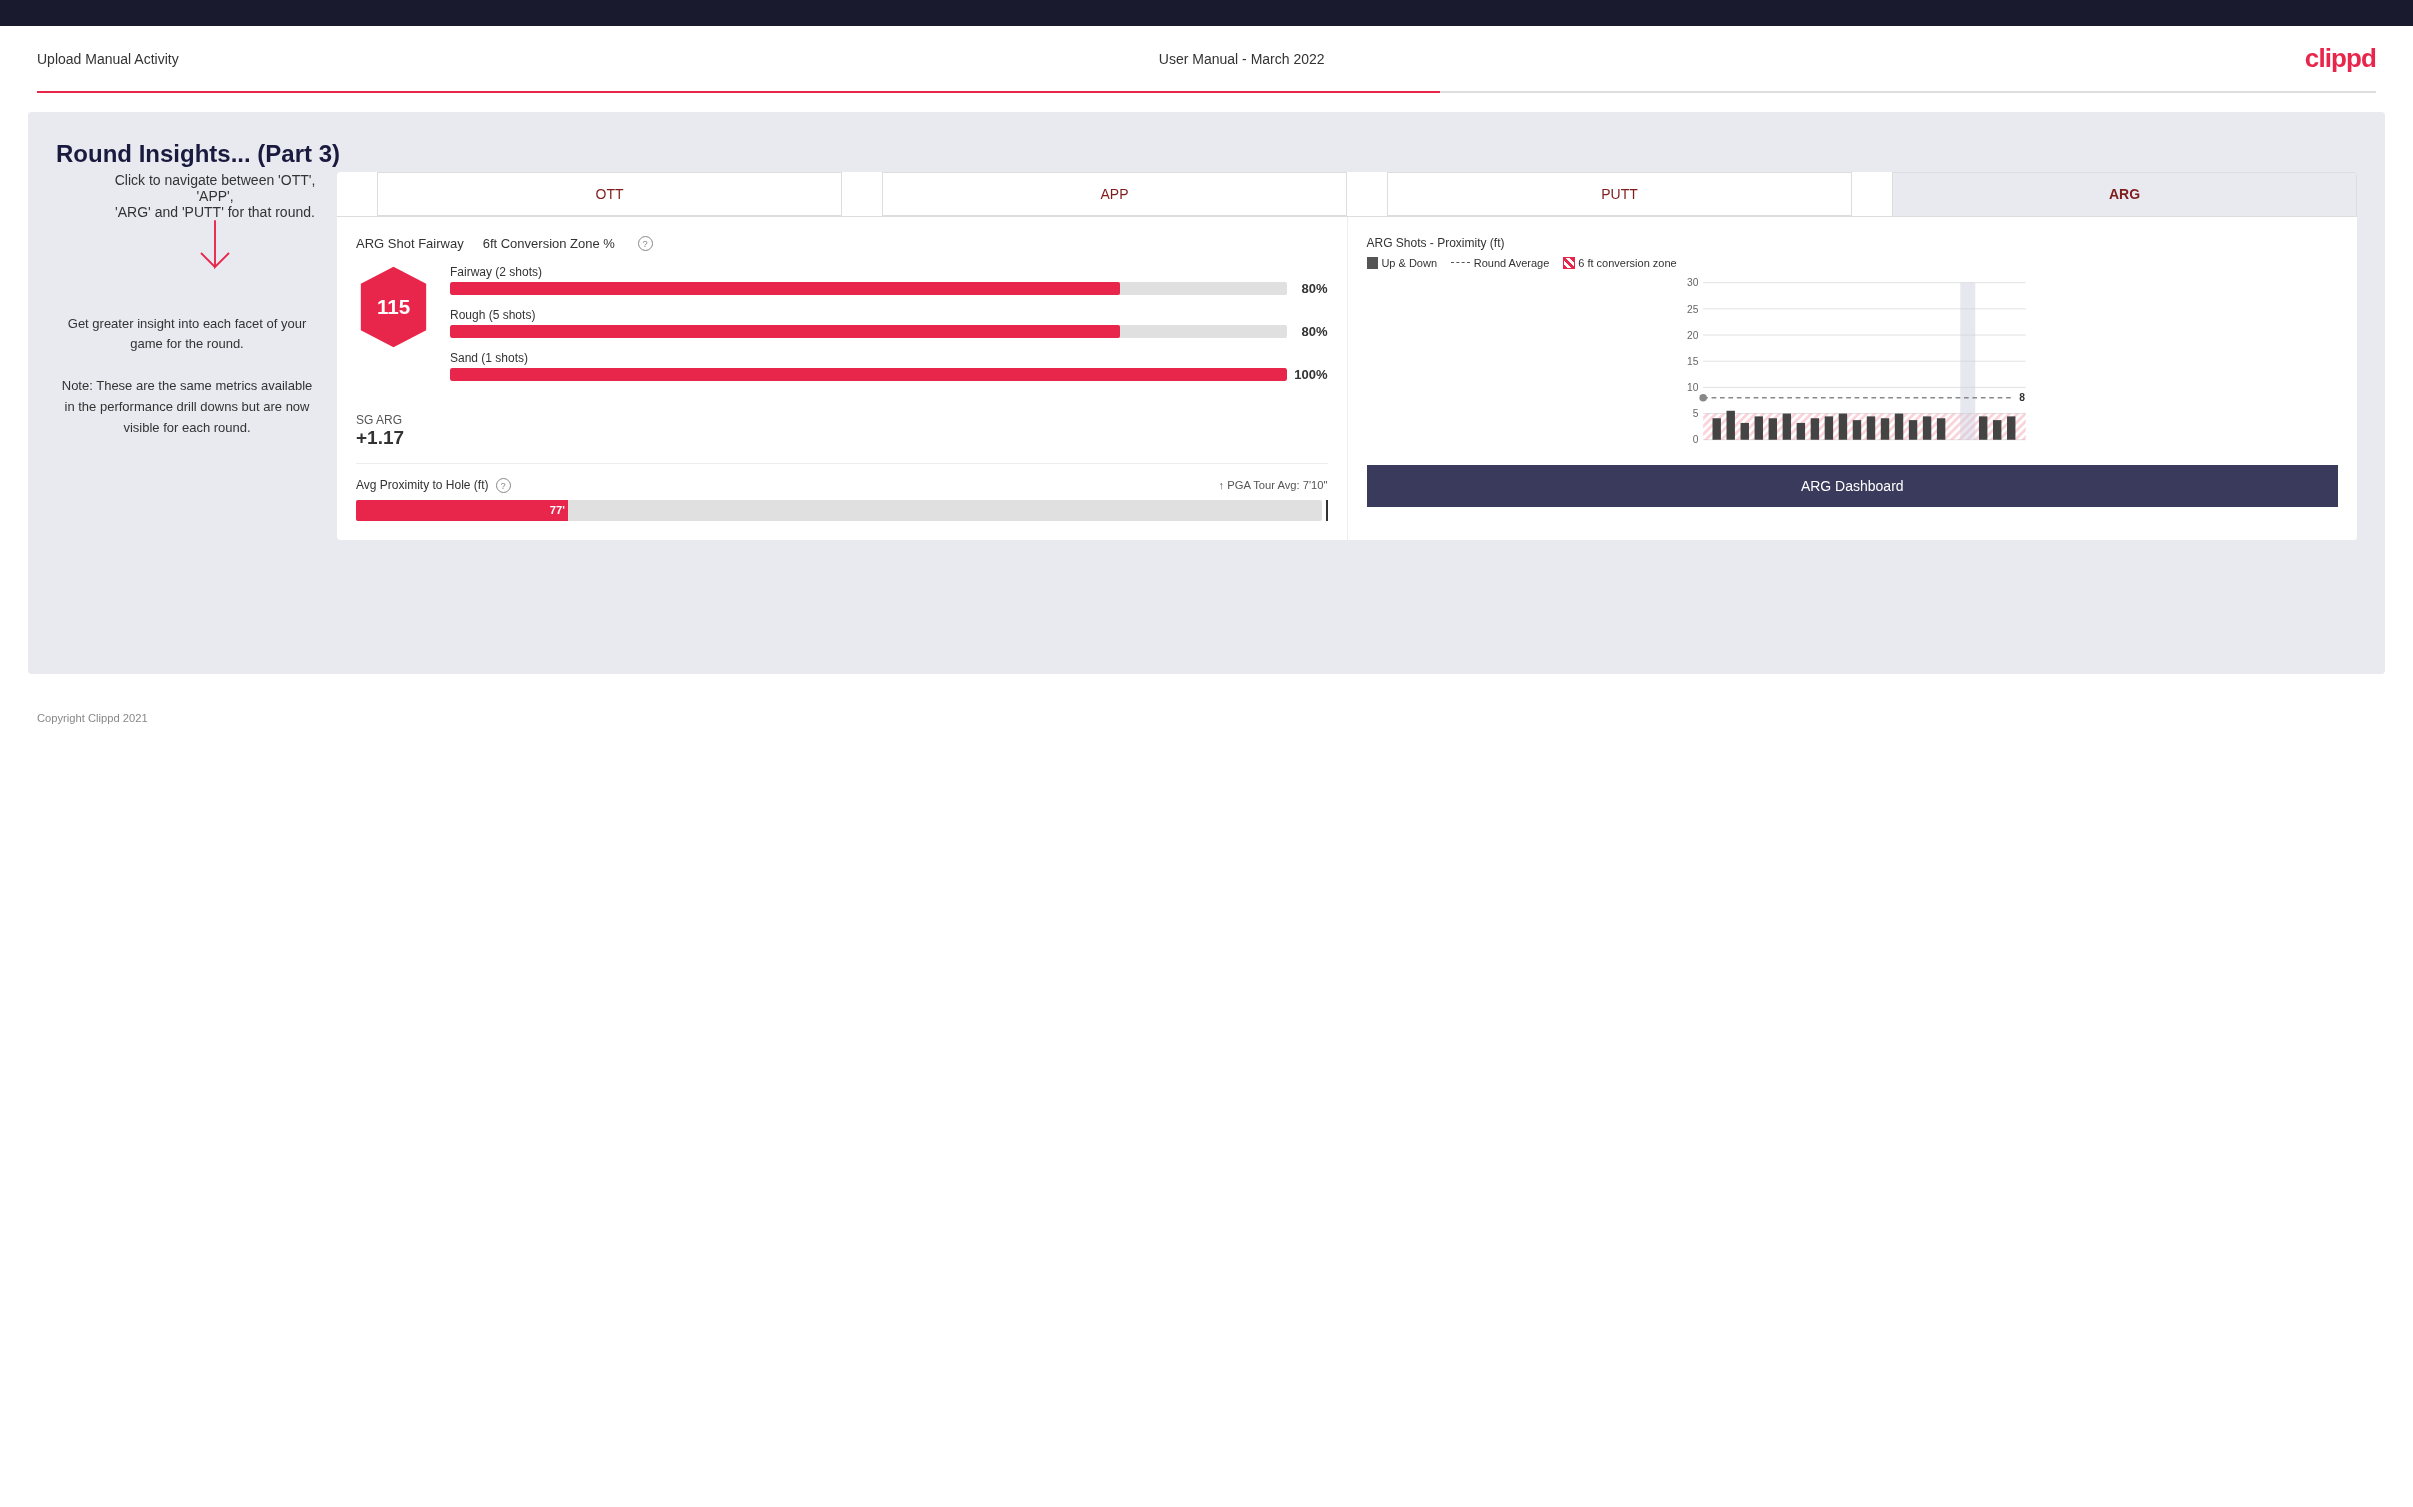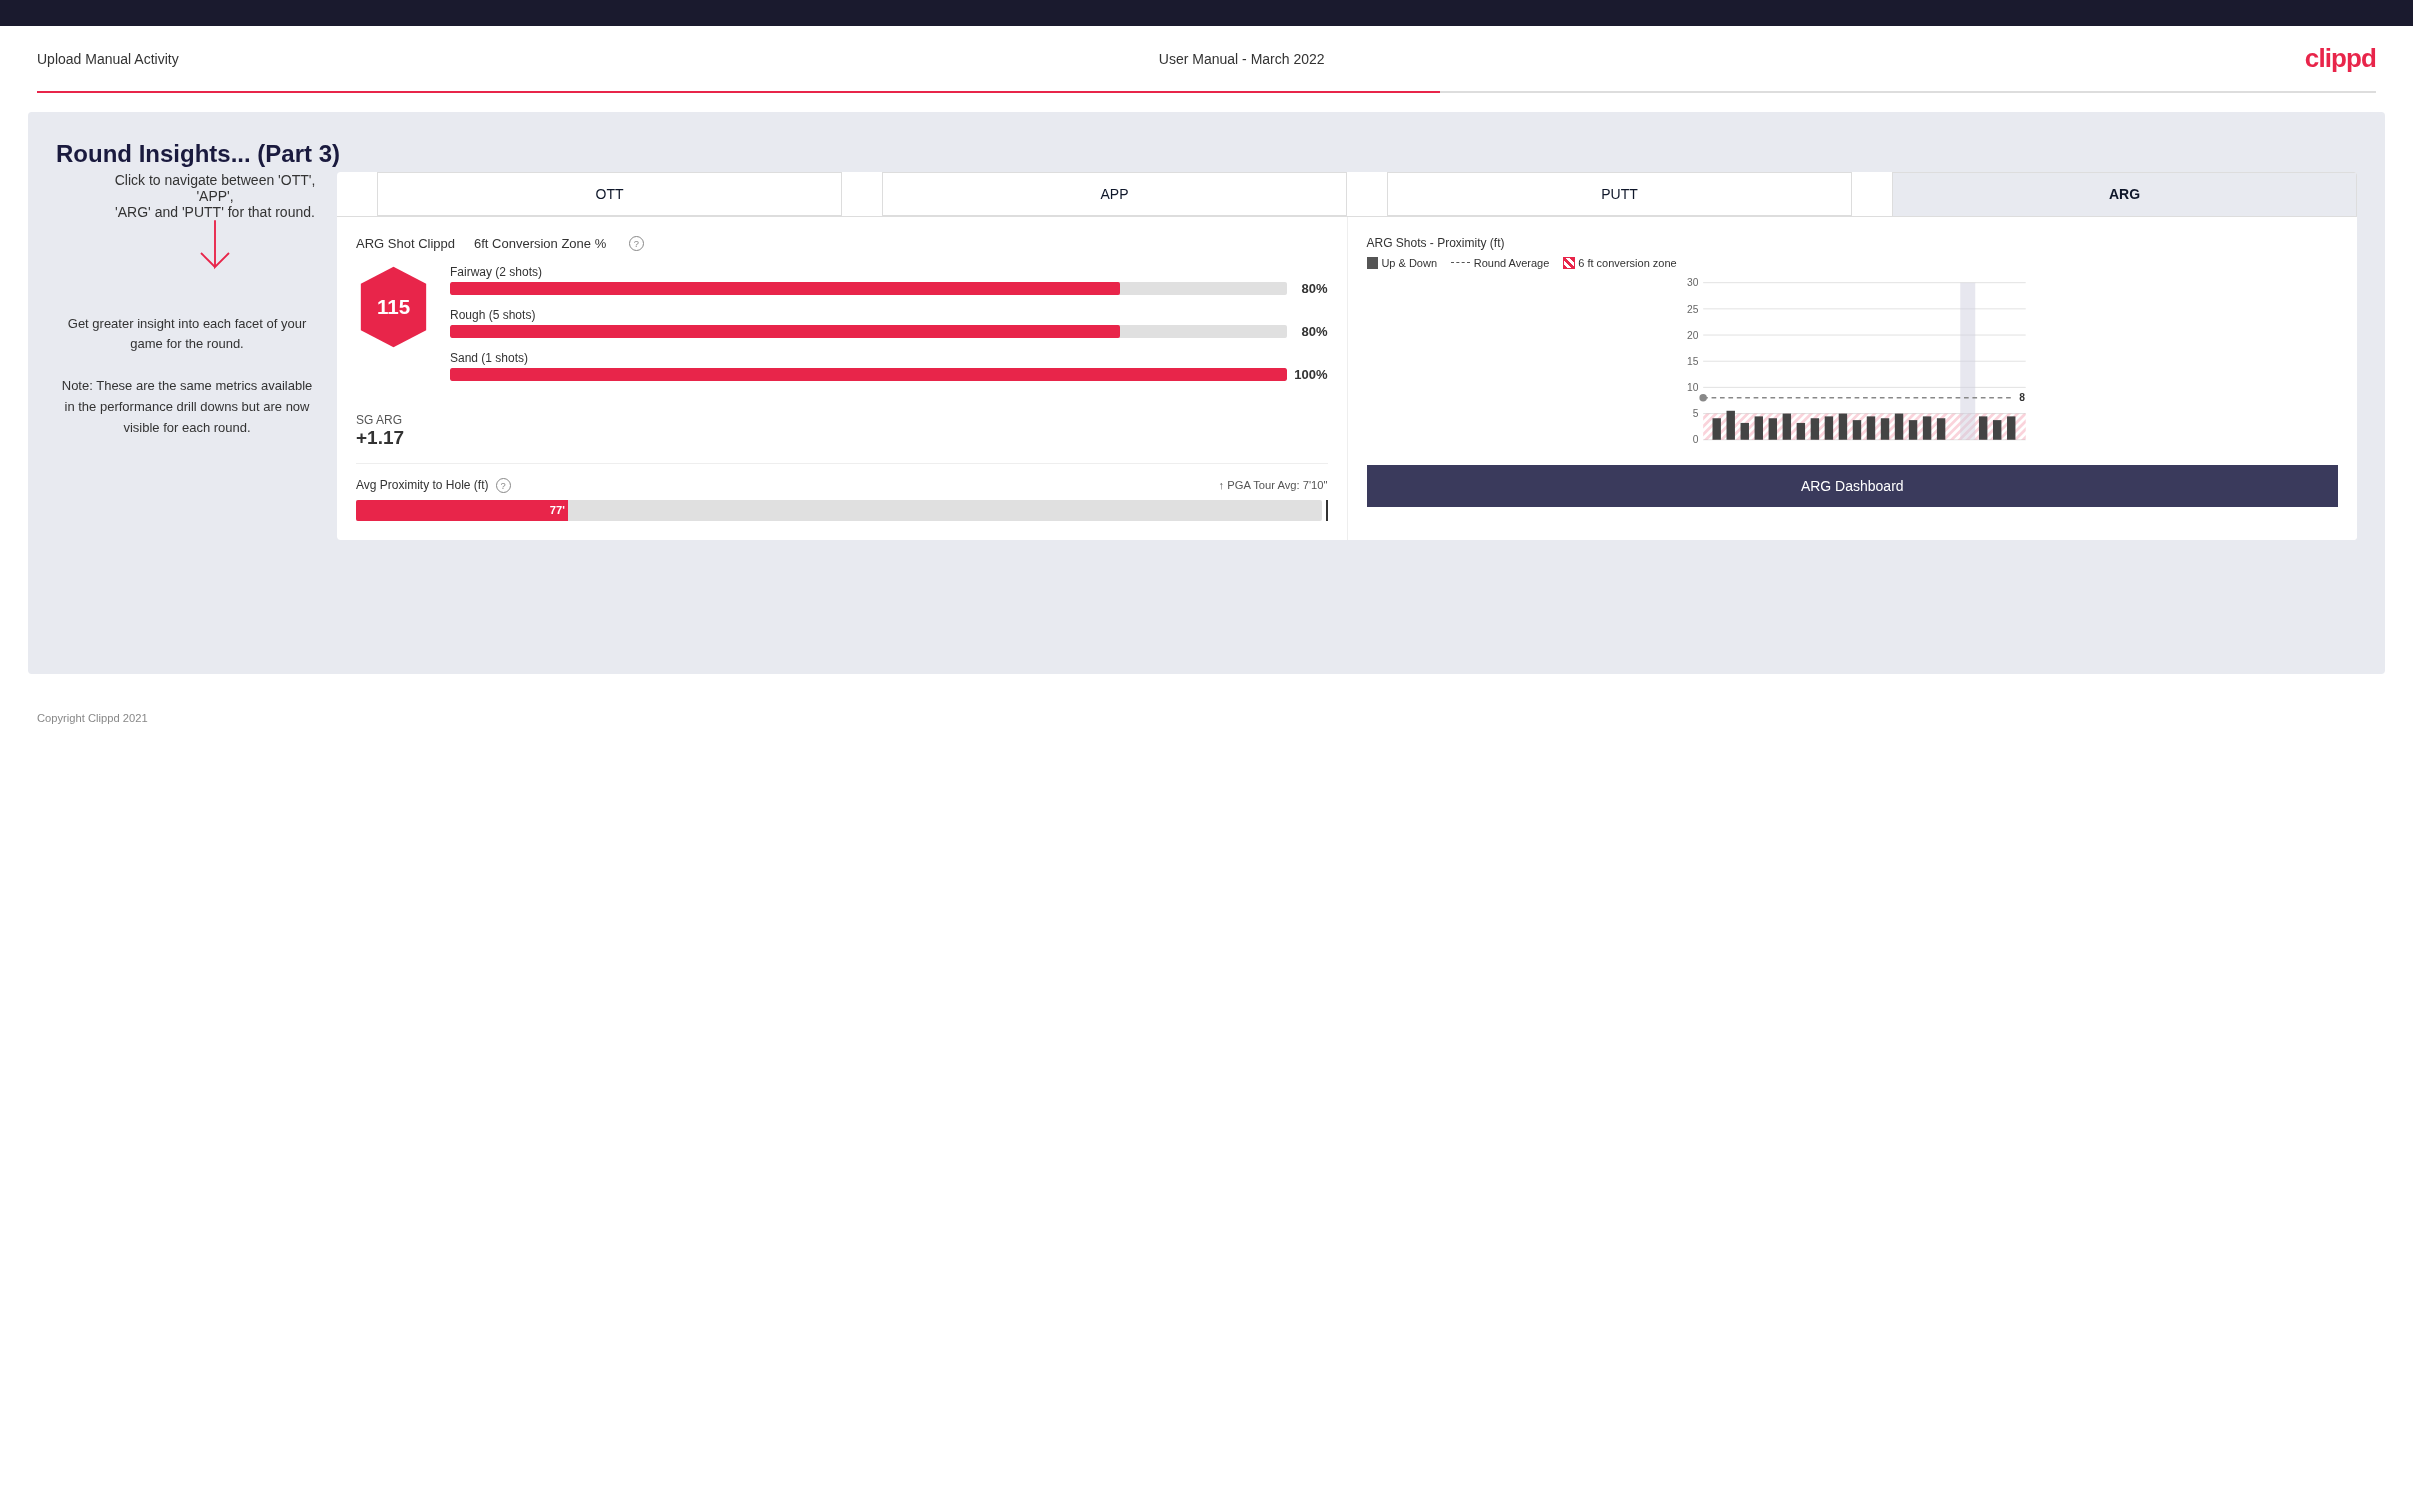--- a/index.html
+++ b/index.html
@@ -105,21 +105,21 @@
     .tabs {
       display: flex;
       border-bottom: 0.9px solid #ddd;
     }
 
     .tab {
       flex: 1;
       padding: 13px 9.4px;
       text-align: center;
       font-size: 14px;
-      color: #0f172a;
+      color: #7f1d1d;
       border: 0.9px solid #ddd;
       cursor: pointer;
       background: #fff;
       margin-left: 40px;
     }
 
     .tab.active {
       background: #e8eaf0;
       font-weight: 600;
       border-bottom: none;
@@ -420,21 +420,21 @@
           <div class="tab">OTT</div>
           <div class="tab">APP</div>
           <div class="tab">PUTT</div>
           <div class="tab active">ARG</div>
         </div>
 
         <div class="card-body">
 
           <div class="left-stats">
             <div class="stats-header">
-              <span>ARG Shot Clippd</span>
+              <span>ARG Shot Fairway</span>
               <span>6ft Conversion Zone %</span>
               <span class="question-icon">?</span>
             </div>
 
             <div class="hexagon-container">
 
               <div class="hexagon">
                 <svg width="75" height="84" viewBox="0 0 80 90">
                   <polygon points="40,2 75,20 75,70 40,88 5,70 5,20" fill="#e8254a"></polygon>
                 </svg>

